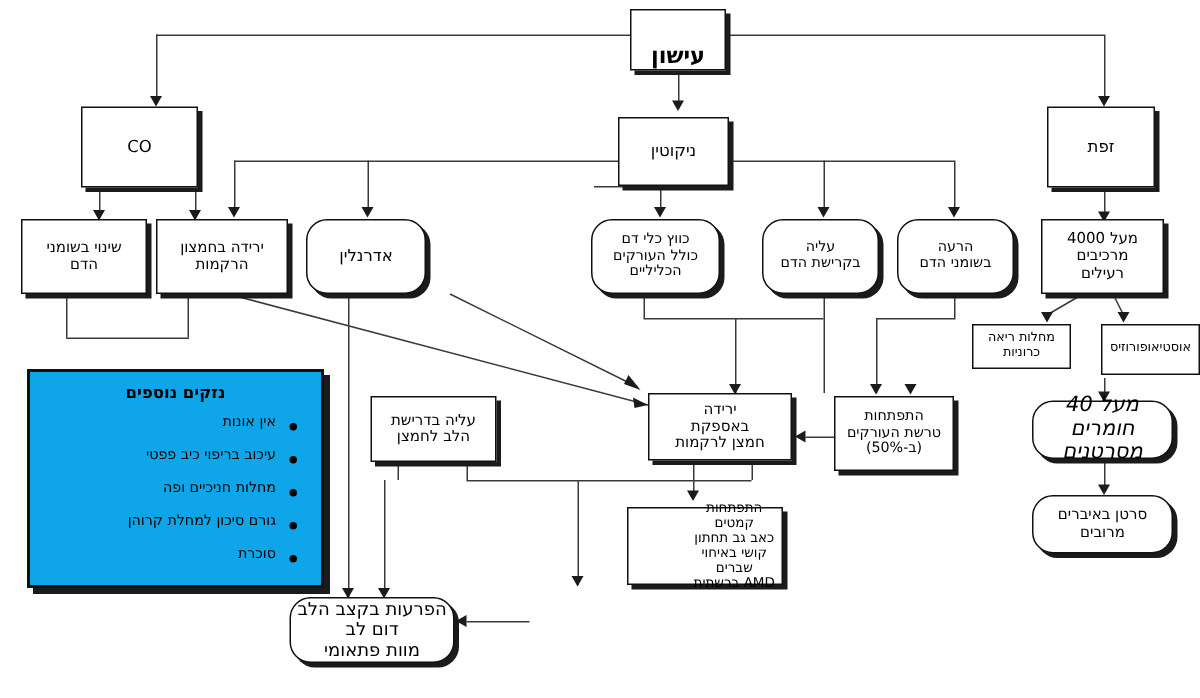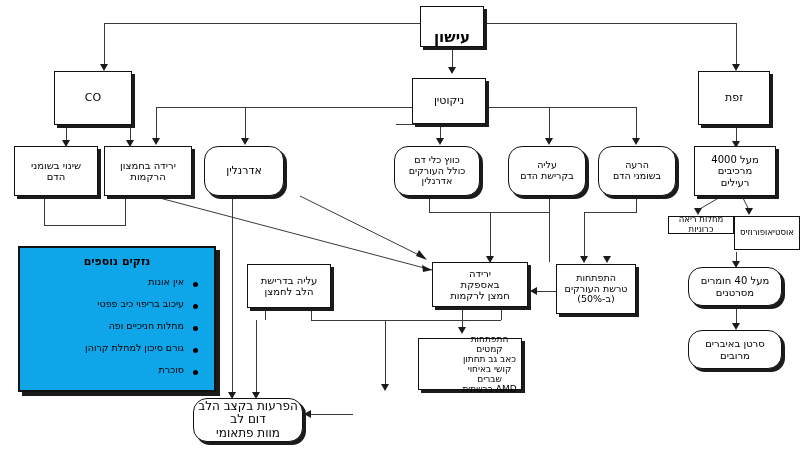--- a/index.html
+++ b/index.html
@@ -210,49 +210,49 @@
   </div>
 
   <div class="node round shadow" style="left:204px;top:146px;width:80px;height:50px;font-size:11px;">
     <span class="txt">אדרנלין</span>
   </div>
 
 
   <div class="node round shadow" style="left:394px;top:146px;width:86px;height:50px;font-size:9.5px;">
     <span class="txt">כווץ  כלי דם
 כולל העורקים
-אדרנלין</span>
+הכליליים</span>
   </div>
 
   <div class="node round shadow" style="left:508px;top:146px;width:78px;height:50px;font-size:9.5px;">
     <span class="txt">עליה
 בקרישת הדם</span>
   </div>
 
   <div class="node round shadow" style="left:598px;top:146px;width:78px;height:50px;font-size:9.5px;">
     <span class="txt">הרעה
 בשומני הדם</span>
   </div>
 
   <div class="node rect shadow" style="left:694px;top:146px;width:82px;height:50px;font-size:10px;">
     <span class="txt">מעל 4000
 מרכיבים
 רעילים</span>
   </div>
 
-  <div class="node rect plain" style="left:668px;top:216px;width:66px;height:18px;font-size:8.5px;">
+  <div class="node rect plain" style="left:648px;top:216px;width:66px;height:30px;font-size:8.5px;">
     <span class="txt">מחלות ריאה
 כרוניות</span>
   </div>
 
   <div class="node rect plain" style="left:734px;top:216px;width:66px;height:34px;font-size:8.5px;">
     <span class="txt">אוסטיאופורוזיס</span>
   </div>
 
-  <div class="node round shadow" style="left:688px;top:267px;width:94px;height:39px;font-size:10px;">
+  <div class="node round shadow" style="left:688px;top:267px;width:94px;height:39px;font-size:14px;font-style:italic;">
     <span class="txt">מעל 40 חומרים
 מסרטנים</span>
   </div>
 
   <div class="node round shadow" style="left:688px;top:330px;width:94px;height:39px;font-size:10px;">
     <span class="txt">סרטן באיברים
 מרובים</span>
   </div>
 
   <div class="node rect shadow" style="left:247px;top:264px;width:84px;height:44px;font-size:10px;">

